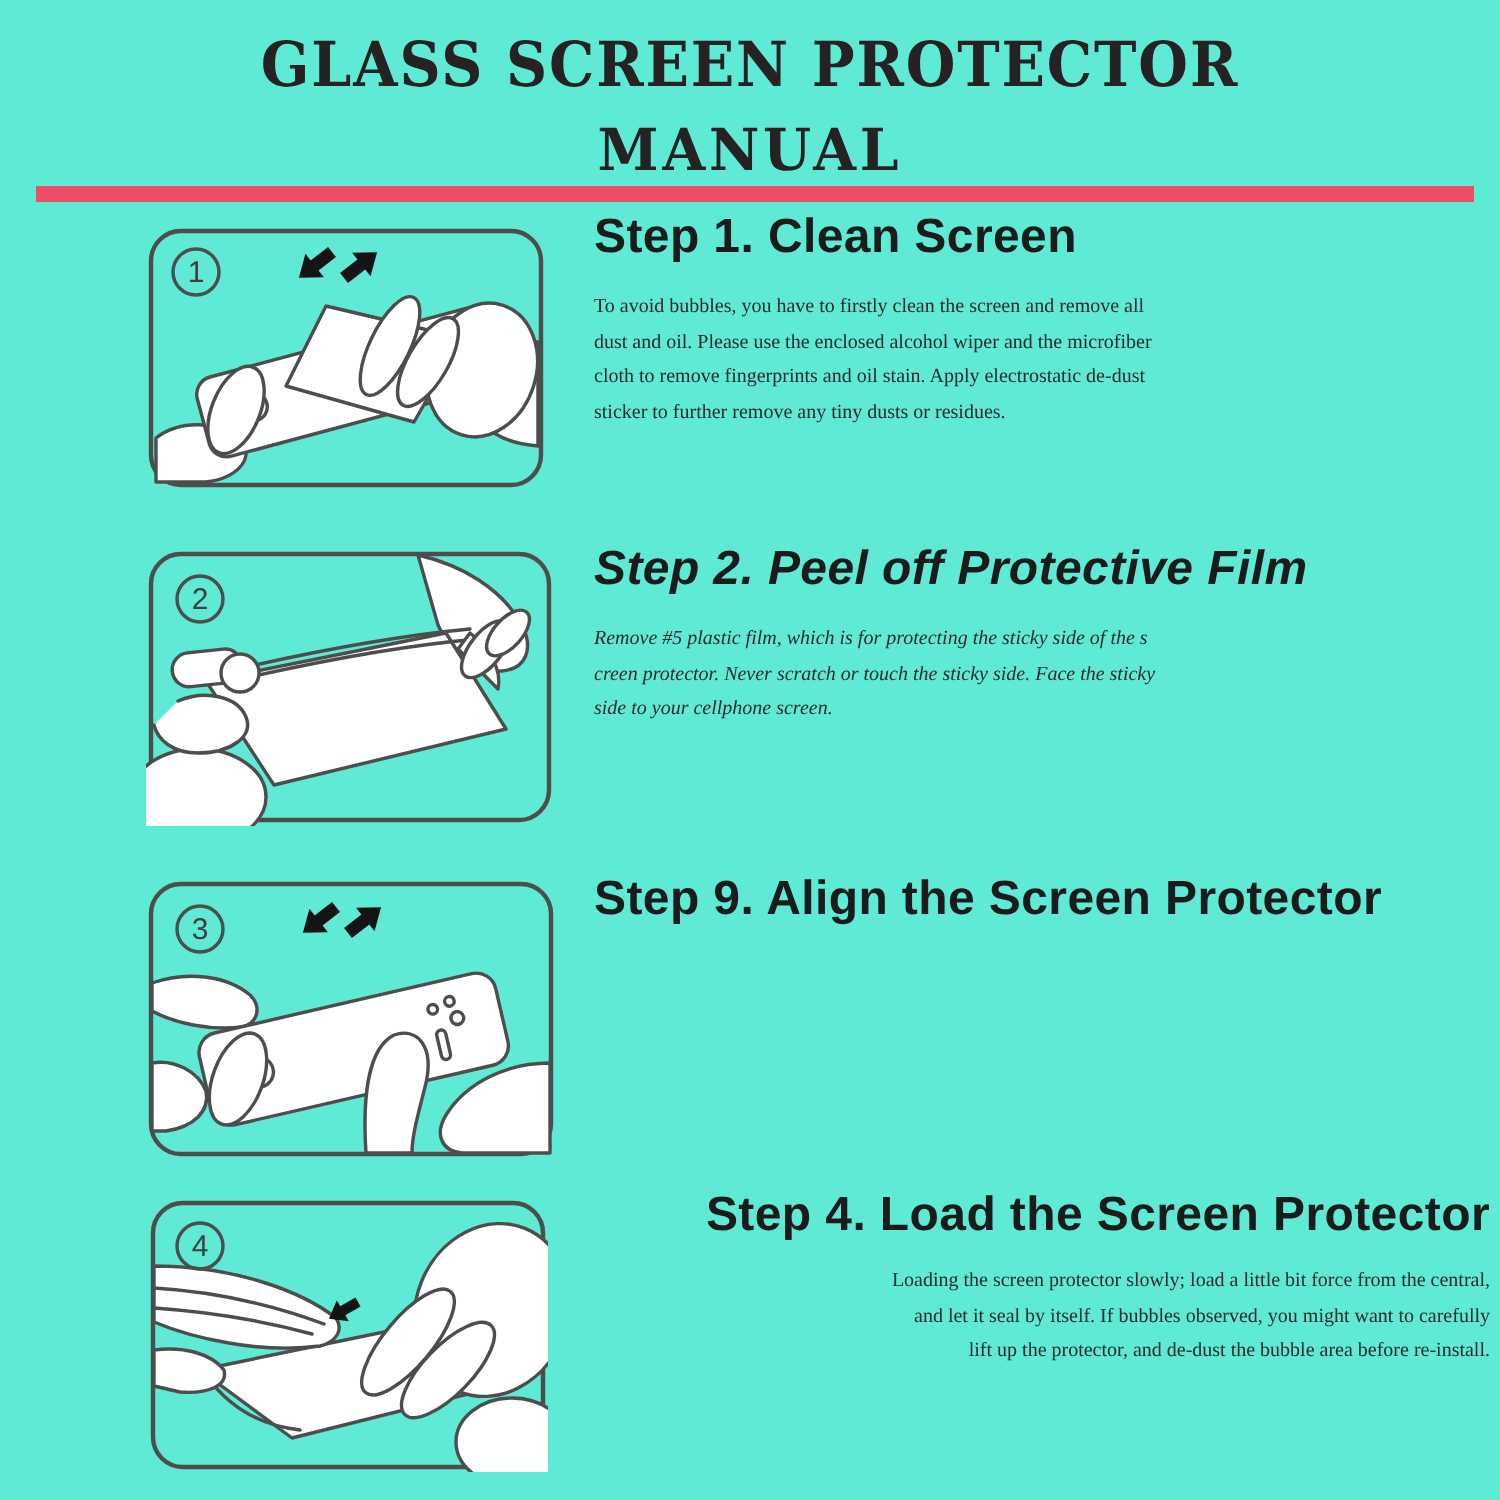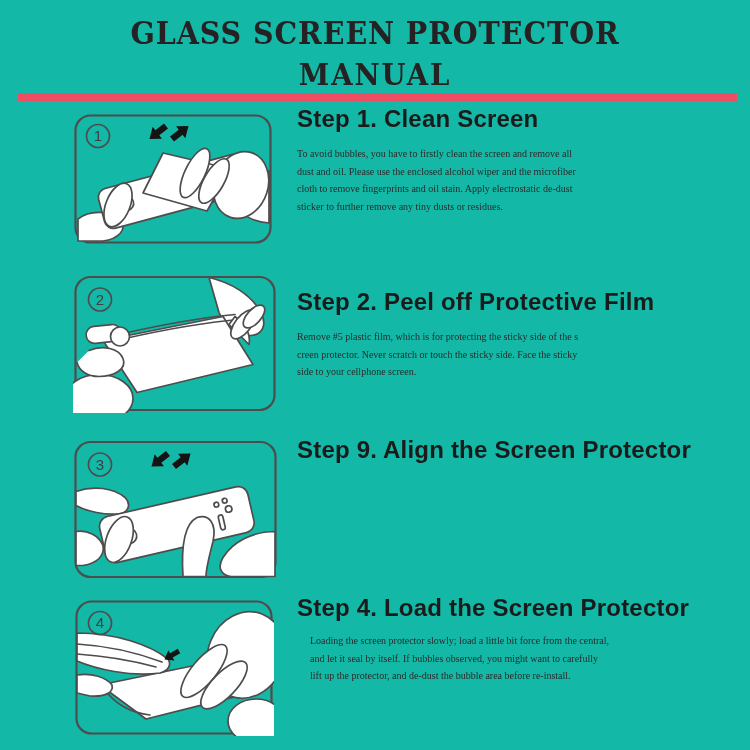--- a/index.html
+++ b/index.html
@@ -1,30 +1,30 @@
 <!DOCTYPE html>
 <html><head>
 <meta charset="utf-8">
 <style>
   html,body{margin:0;padding:0;background:#fff;}
-  .page{position:relative;width:750px;height:750px;background:#14b8a6;overflow:hidden;
+  .page{position:relative;width:750px;height:750px;background:#5eead4;overflow:hidden;
         font-family:"Liberation Sans",sans-serif;}
   .title-line{position:absolute;left:0;right:0;text-align:center;color:#262123;
         font-family:"DejaVu Serif",serif;font-weight:800;white-space:nowrap;}
   .title-line1{top:15px;font-size:31px;letter-spacing:1px;transform:scaleX(.92);}
   .title-line2{top:58px;font-size:29px;letter-spacing:2px;transform:scaleX(.95);}
   .divider{position:absolute;left:18px;top:93px;width:719px;height:8px;background:#ee4d64;}
   .fig{position:absolute;}
   .fig svg{display:block;width:100%;height:100%;}
   .fig1{left:73px;top:113px;width:200px;height:132px;}
   .fig2{left:73px;top:274px;width:204px;height:139px;}
   .fig3{left:73px;top:439px;width:205px;height:141px;}
   .fig4{left:74px;top:599px;width:200px;height:137px;}
   .txt{position:absolute;left:297px;width:448px;}
-  .txt1{top:105px;} .txt2{top:288px;} .txt3{top:436px;} .txt4{top:594px;}
+  .txt1{top:105px;} .txt2{top:271px;font-style:italic;} .txt3{top:436px;} .txt4{top:594px;text-align:right;}
   .step-heading{margin:0;font-size:24px;font-weight:700;color:#1b1b1b;
         font-family:"Liberation Sans",sans-serif;letter-spacing:.2px;}
   .step-body{margin:12px 0 0 0;font-family:"Liberation Serif",serif;font-size:10px;
         line-height:17.5px;color:#2a2a2a;white-space:pre-line;}
   .txt3 .step-body{margin-top:17px;}
   .txt4 .step-body{margin-top:10px;margin-left:13px;}
   
   .frame{fill:none;stroke:#4d4d4d;stroke-width:2.2;}
   .ln{fill:#ffffff;stroke:#4d4d4d;stroke-width:1.7;stroke-linejoin:round;stroke-linecap:round;}
   .st{fill:none;stroke:#4d4d4d;stroke-width:1.7;stroke-linejoin:round;stroke-linecap:round;}

